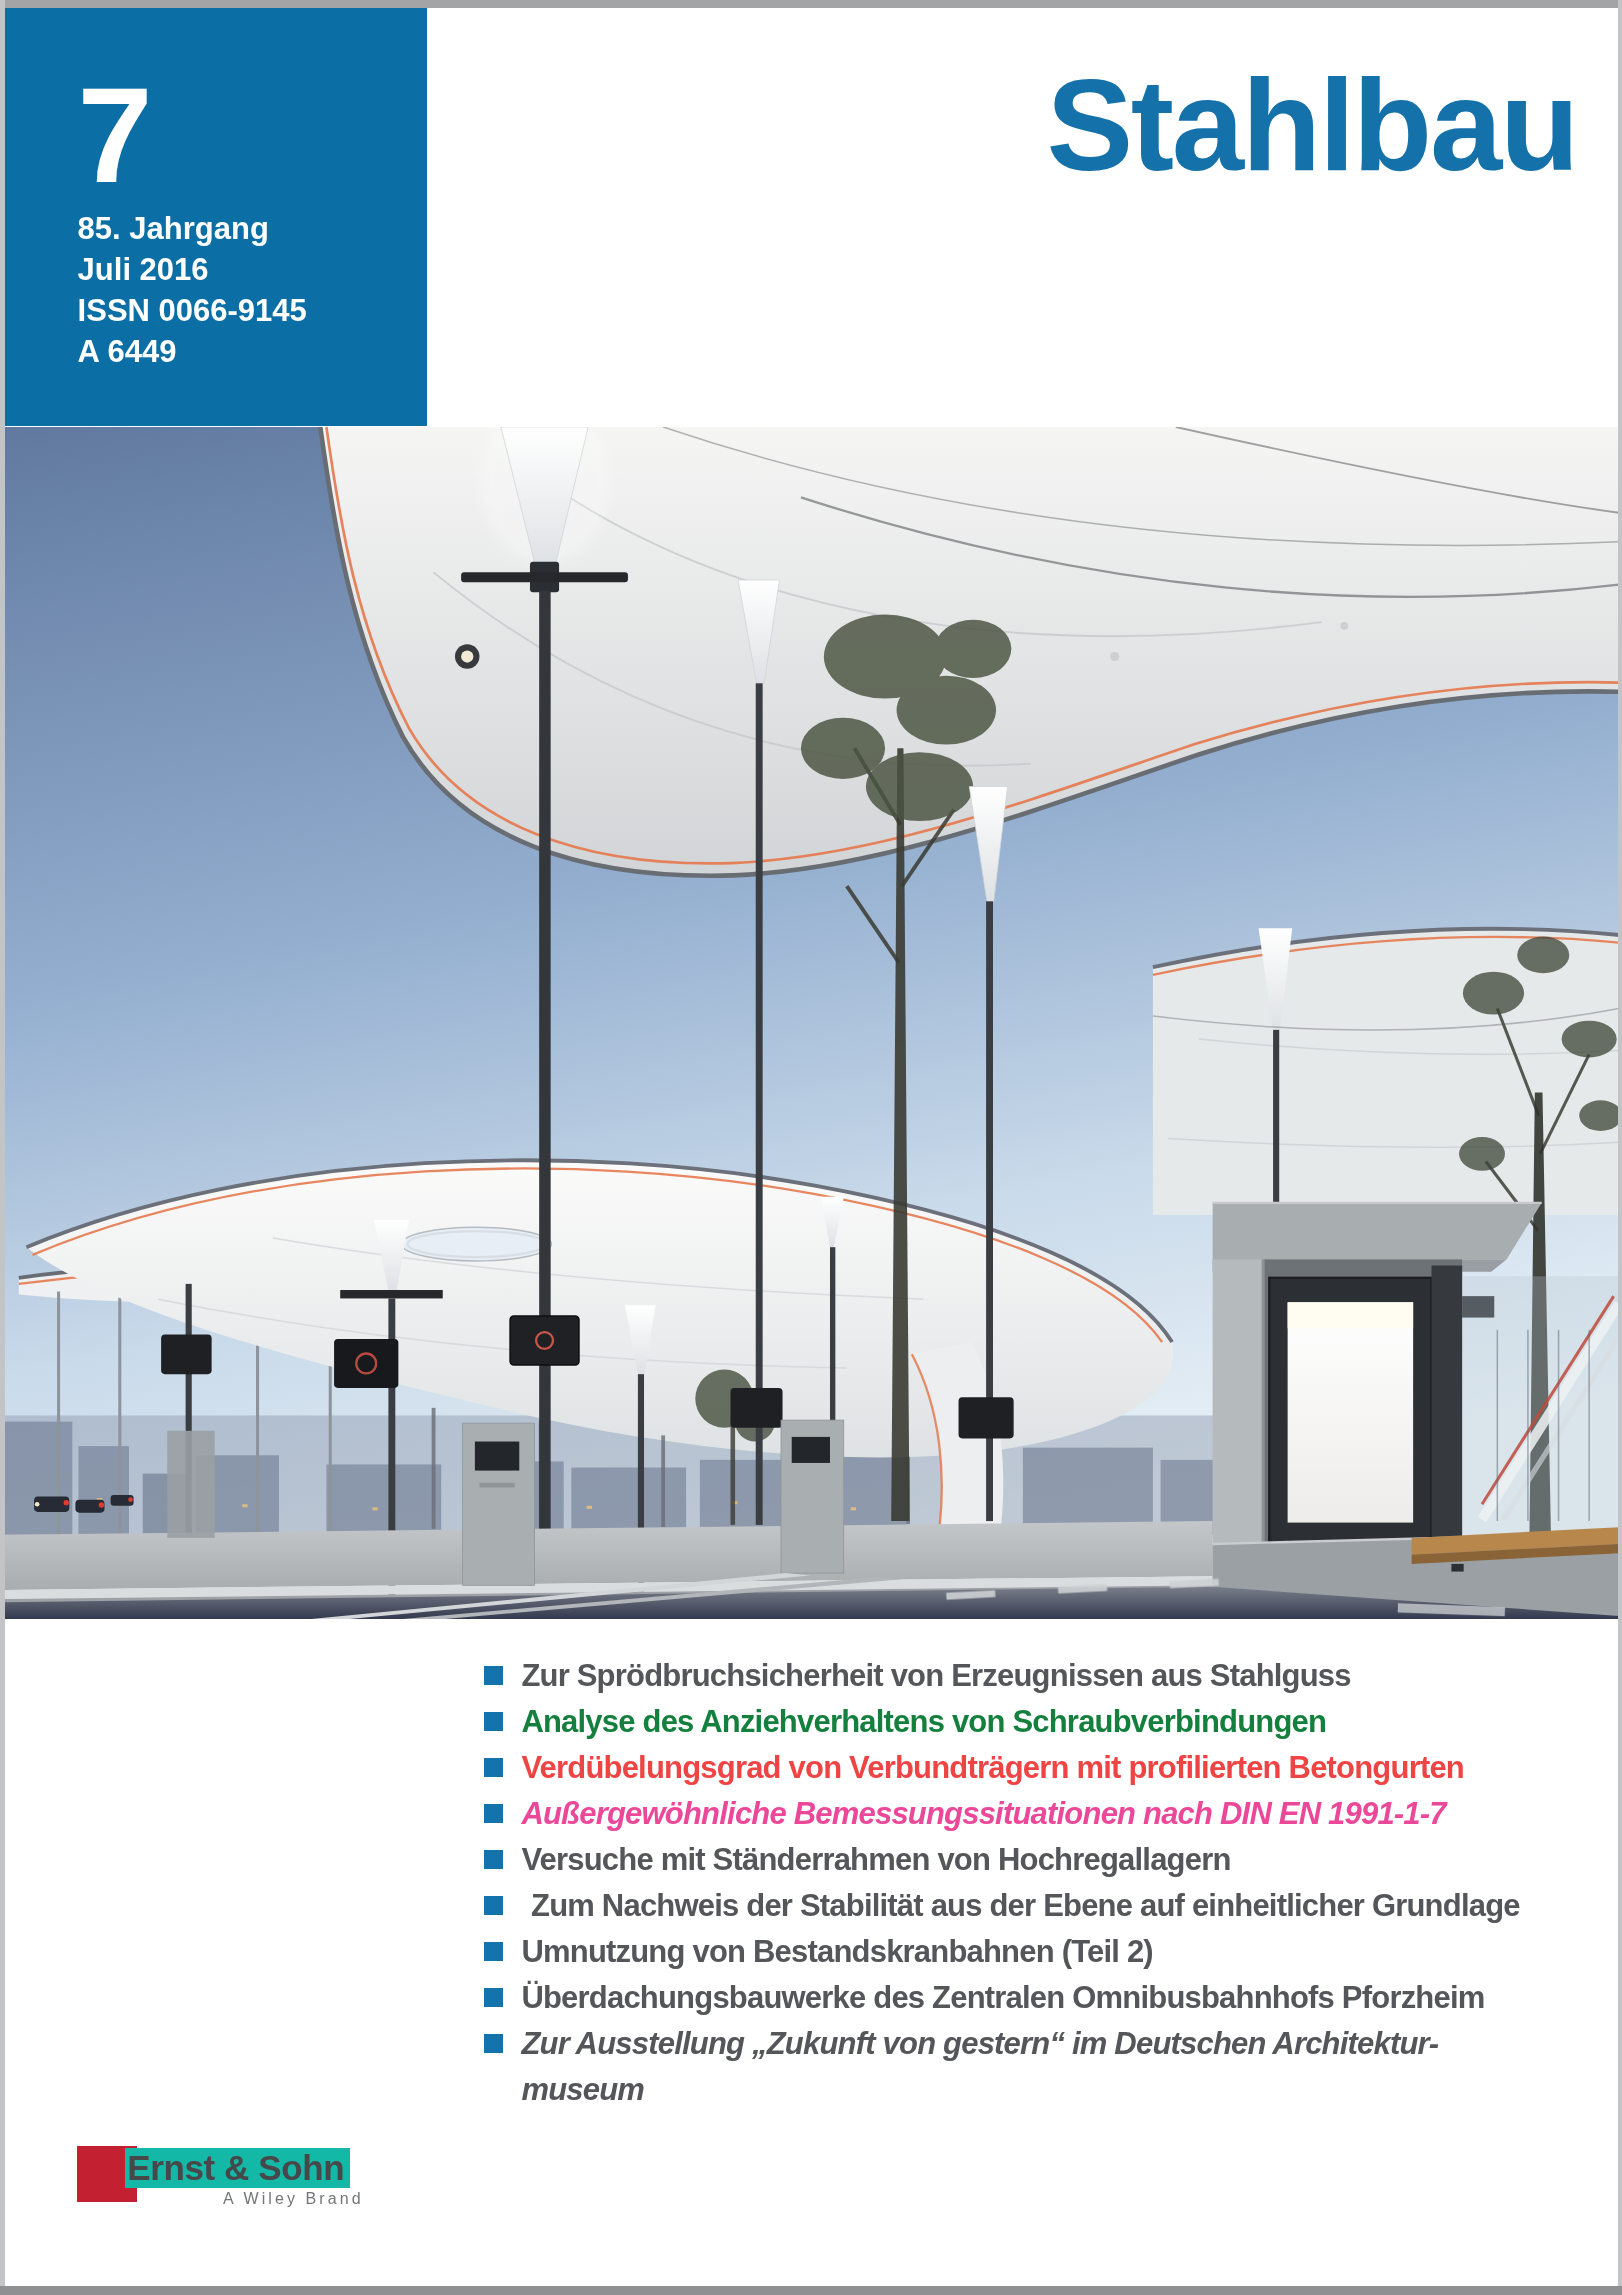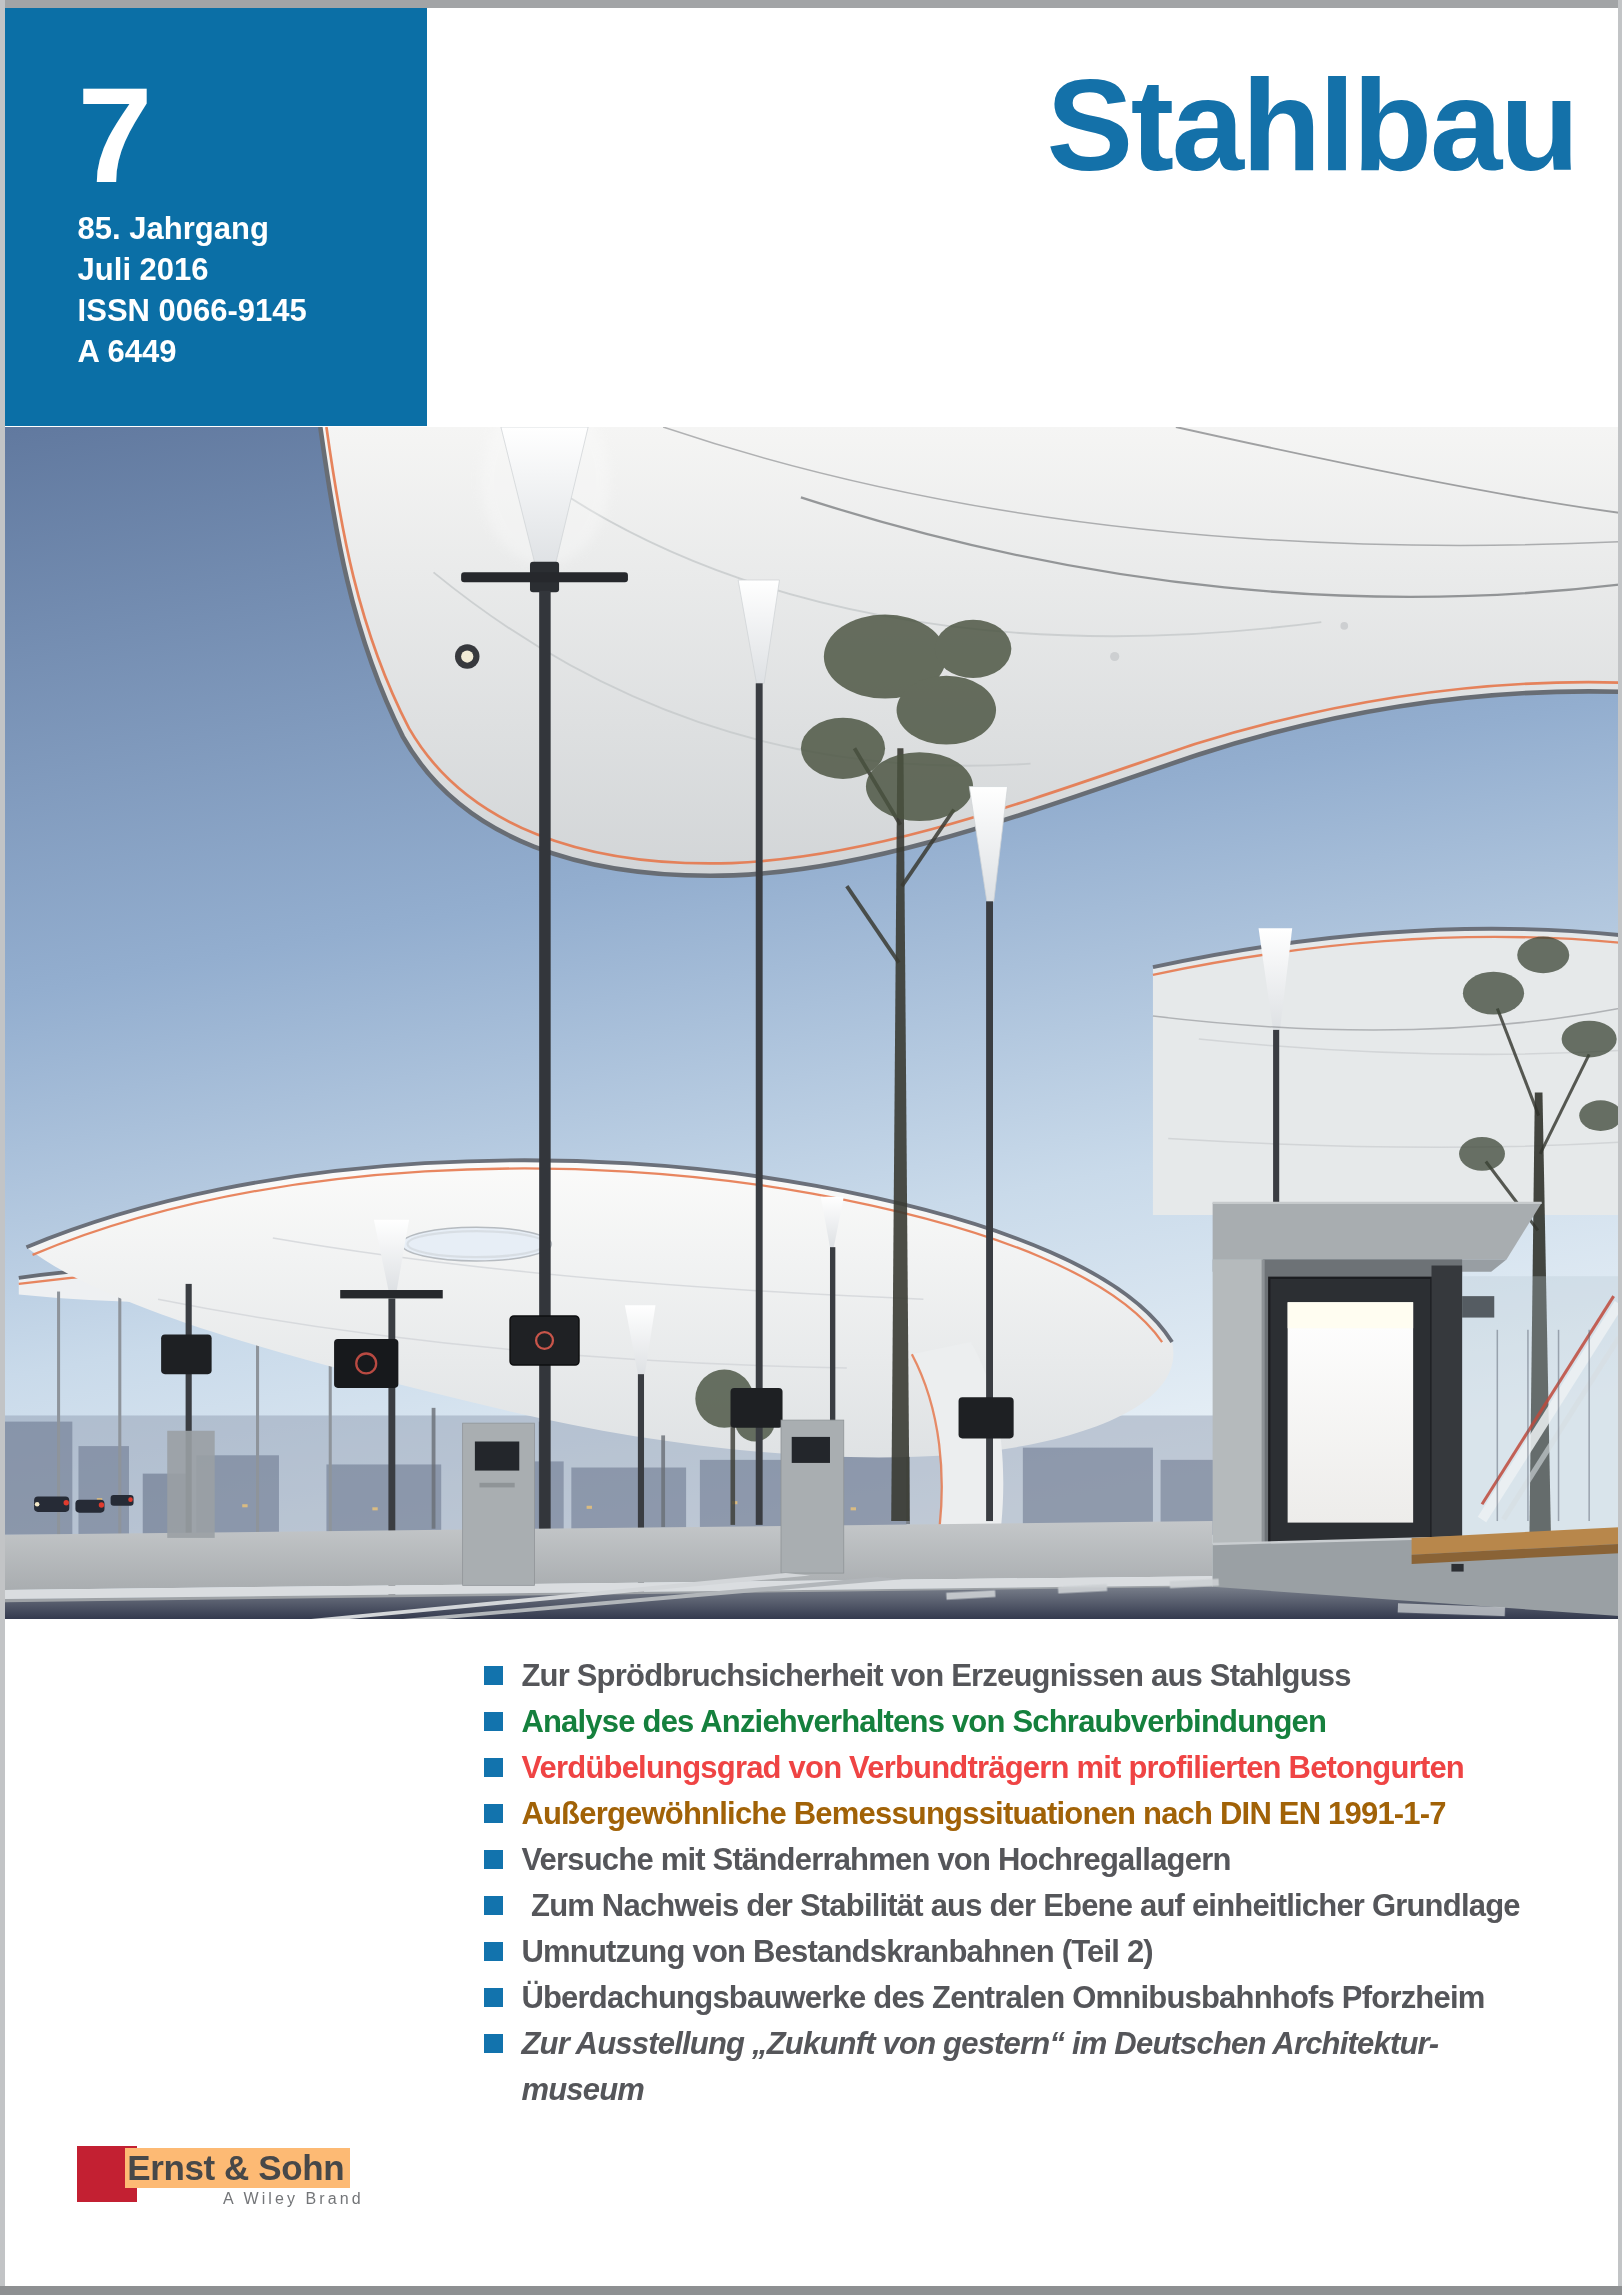--- a/index.html
+++ b/index.html
@@ -31,21 +31,21 @@
   .contents ul{list-style:none;margin:0;padding:0;}
   .contents li{display:flex;align-items:flex-start;gap:18.4px;
                font-size:31px;line-height:46px;font-weight:700;
                color:#55565a;letter-spacing:-0.8px;}
   .bullet{flex:none;width:19px;height:19px;margin-top:13px;background:#1273ad;}
   .article-text{white-space:pre-line;}
 
   
   .logo-square{position:absolute;left:77px;top:2146px;width:60px;height:56px;background:#c32032;}
   .logo-name{position:absolute;left:125px;top:2148px;font-size:35px;line-height:40px;
-             font-weight:700;color:#474849;letter-spacing:-0.4px;background:#fdba74;
+             font-weight:700;color:#474849;letter-spacing:-0.4px;background:#14b8a6;
              padding:0 6.1px 0 2.3px;white-space:nowrap;}
   .logo-tagline{position:absolute;left:223px;top:2190px;font-size:16px;line-height:18.4px;
                 color:#737578;letter-spacing:3.1px;white-space:nowrap;text-align:center;}
 </style>
 </head>
 <body>
 
 <div class="page">
   <div class="frame-top"></div>
 
@@ -354,21 +354,21 @@
   <li style="color: #15803d;">
     <span class="bullet" style="background: rgb(18, 115, 173);"></span>
     <span class="article-text">Analyse des Anziehverhaltens von Schraubverbindungen</span>
   </li>
 
   <li style="color: #ef4444;">
     <span class="bullet" style="background: rgb(18, 115, 173);"></span>
     <span class="article-text">Verdübelungsgrad von Verbundträgern mit profilierten Betongurten</span>
   </li>
 
-  <li style="color: #a16207;">
+  <li style="color: #ec4899; font-style: italic;">
     <span class="bullet" style="background: rgb(18, 115, 173);"></span>
     <span class="article-text">Außergewöhnliche Bemessungssituationen nach DIN EN 1991-1-7</span>
   </li>
 
   <li style="color: rgb(85, 86, 90);">
     <span class="bullet" style="background: rgb(18, 115, 173);"></span>
     <span class="article-text">Versuche mit Ständerrahmen von Hochregallagern</span>
   </li>
 
   <li style="color: rgb(85, 86, 90); gap: 28px;">

